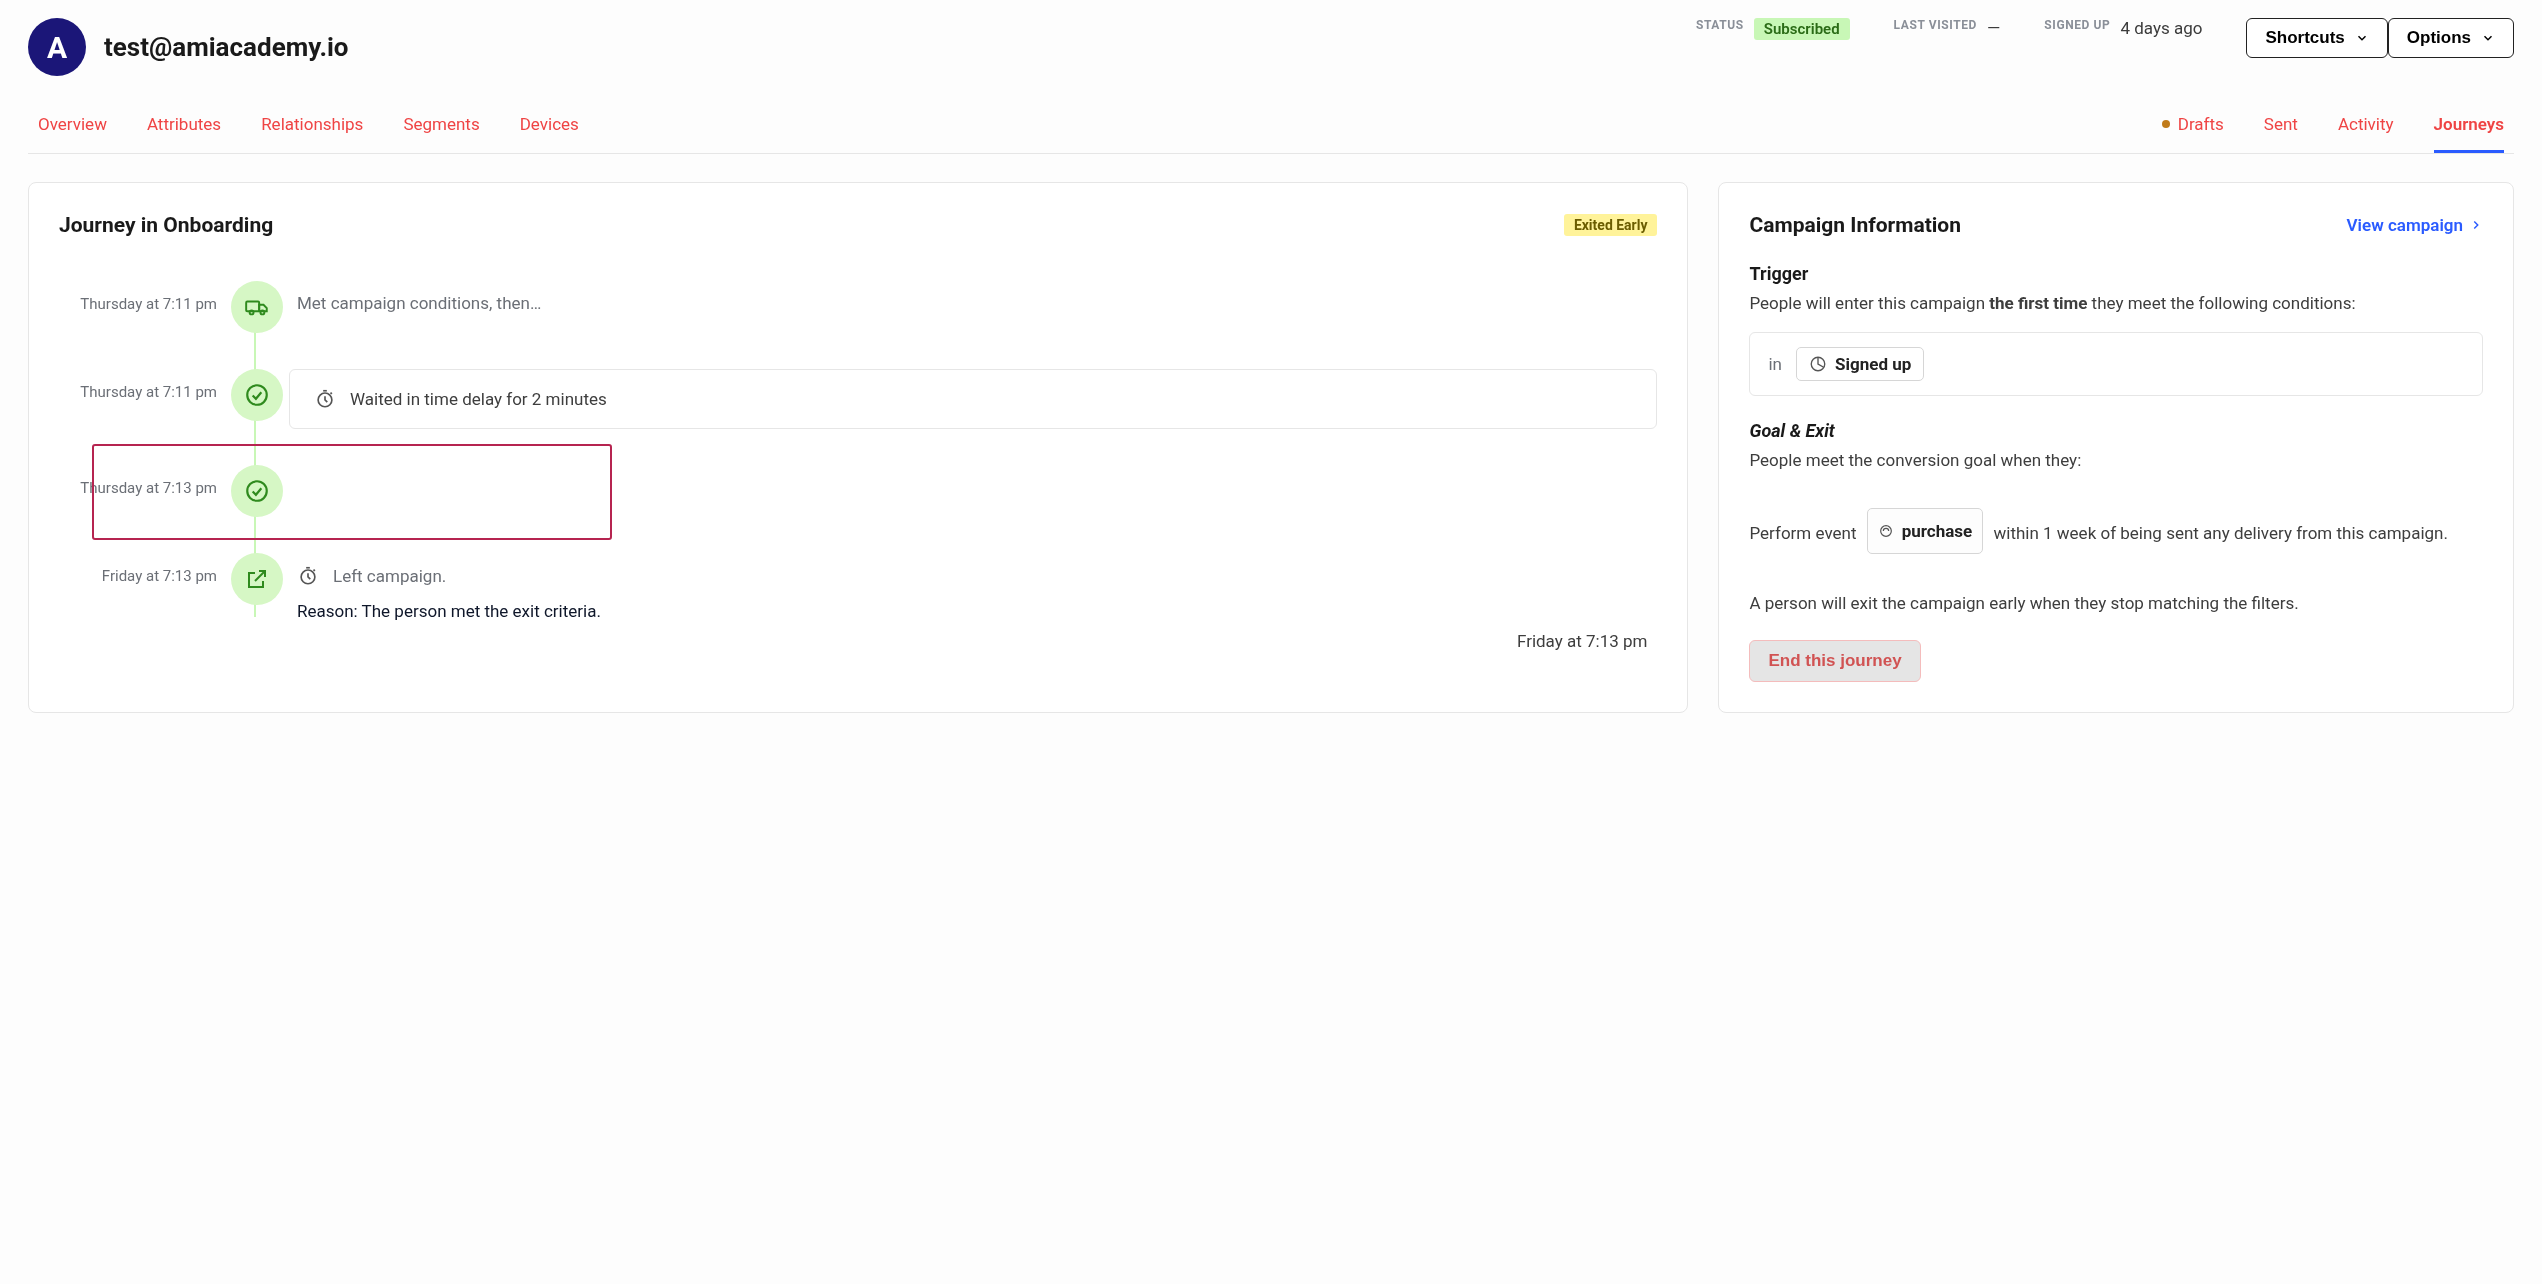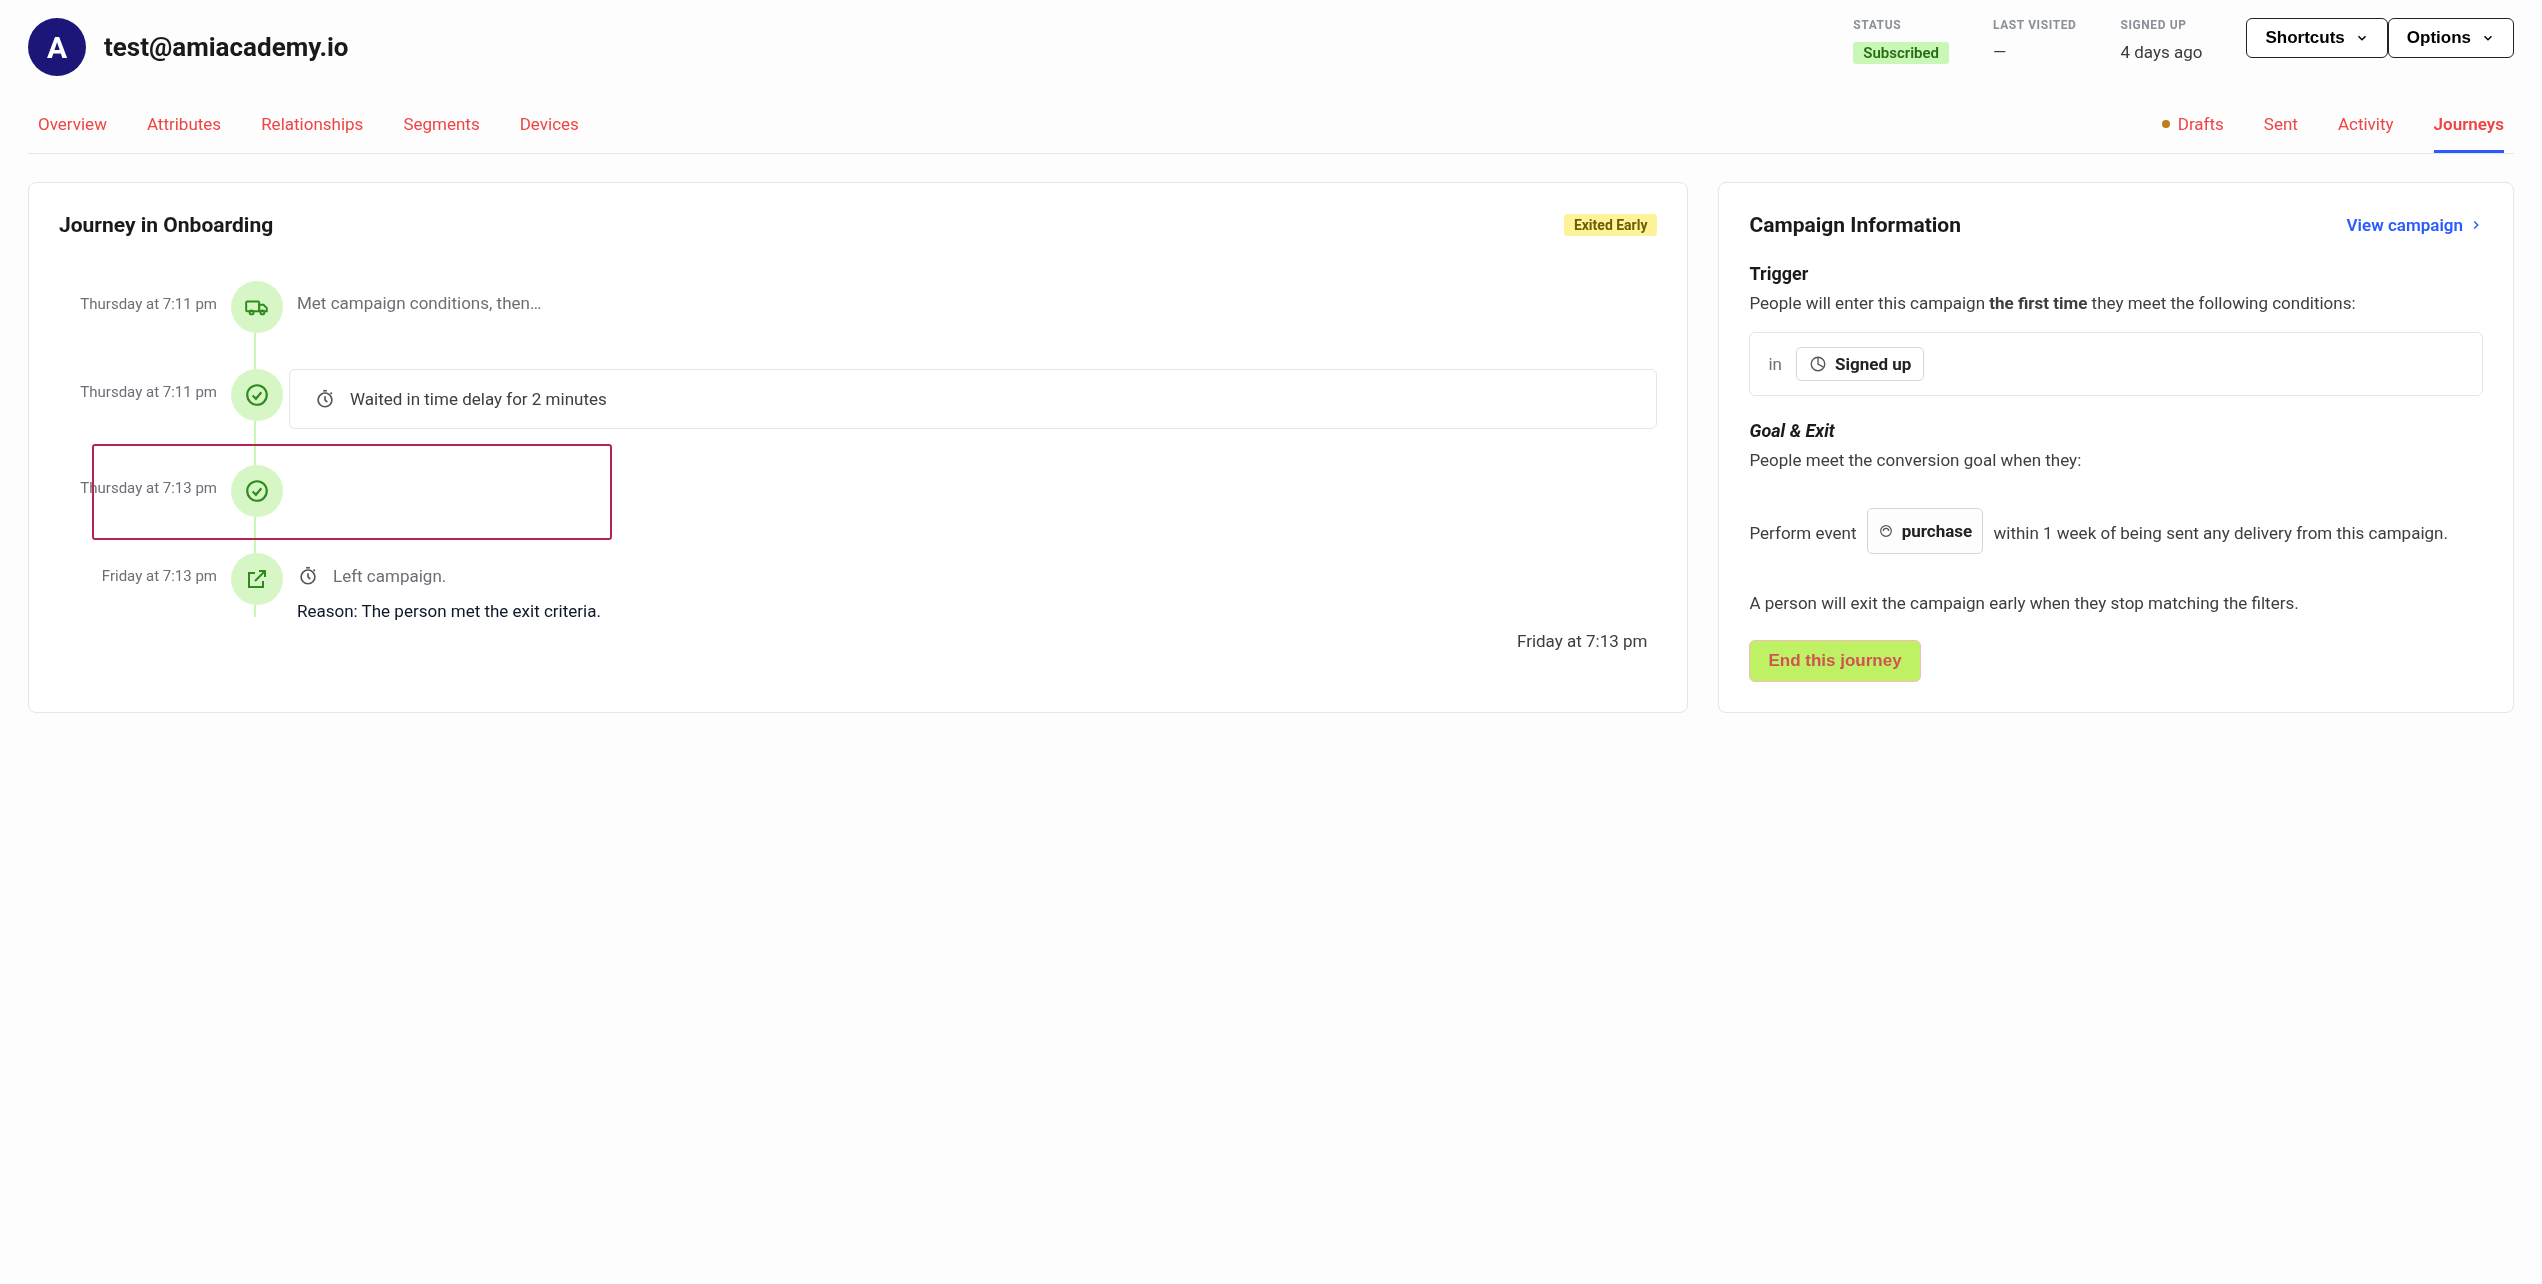--- a/index.html
+++ b/index.html
@@ -28,21 +28,21 @@
     font-size: 30px; font-weight: 700;
   }
   .email {
     font-size: 26px; font-weight: 700;
     margin-top: 14px;
   }
   .header-right {
     margin-left: auto;
     display: flex; align-items: flex-start; gap: 44px;
   }
-  .meta { display: flex; flex-direction: column; gap: 10px; }
+  .meta { display: flex; gap: 10px; }
   .meta-label {
     font-size: 12px; font-weight: 700; letter-spacing: 0.6px;
     color: #8a8f98; text-transform: uppercase;
   }
   .meta-value { font-size: 17px; color: #3c3c3c; }
   .badge-sub {
     display: inline-block;
     background: #c8f7b6;
     color: #2a6b16;
     font-weight: 600;
@@ -194,21 +194,21 @@
     padding: 6px 10px; font-weight: 700; color: #222;
     display: inline-flex; align-items: center; gap: 8px;
     background:#fdfdfd;
     margin: 16px 6px;
   }
   .chip-slim .ico { width: 16px; height: 16px; color: #555; }
   .goal-line { font-size: 17px; color: #3e3e3e; line-height: 1.9; margin-top: 18px; }
   .btn-danger-ghost {
     margin-top: 24px;
     border: 1.5px solid #f4bcbc;
-    background: #bef264; color: #d15353;
+    background: #e5e5e5; color: #d15353;
     font-weight: 600; font-size: 17px;
     padding: 10px 18px; border-radius: 6px; cursor: pointer;
   }
   svg { display:block; }
 </style>
 </head>
 <body>
 
 <div class="page">
 

